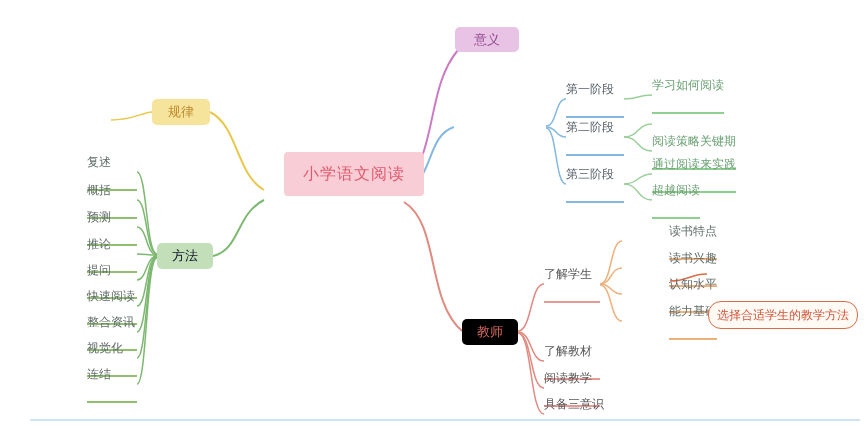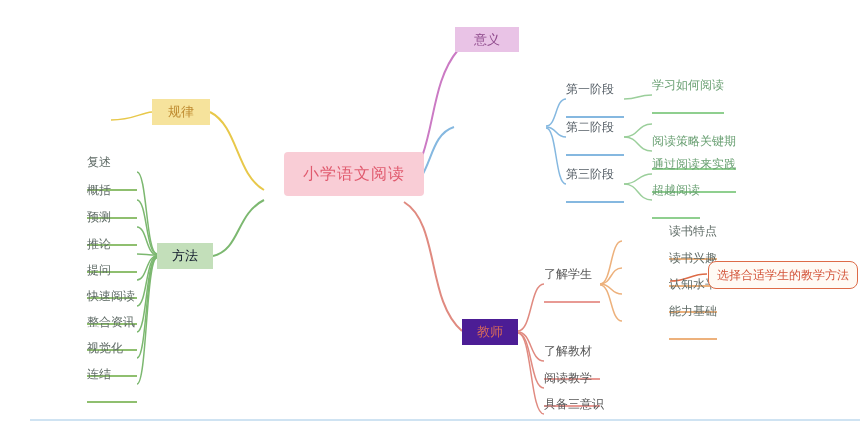--- a/index.html
+++ b/index.html
@@ -3,41 +3,41 @@
 <meta charset="utf-8">
 <style>
   html,body { margin:0; padding:0; background:#ffffff; }
   .canvas {
     position:relative; width:868px; height:428px; background:#ffffff;
     font-family:"Liberation Sans","DejaVu Sans",sans-serif; overflow:hidden;
   }
   .links { position:absolute; left:0; top:0; z-index:1; }
   .node {
     position:absolute; display:flex; align-items:center; justify-content:center;
-    border-radius:0; font-size:13px; z-index:2; white-space:nowrap;
+    border-radius:5px; font-size:13px; z-index:2; white-space:nowrap;
   }
   .central {
     background:#f9cdd6; color:#e05a6e; font-size:16px; border-radius:4px;
     letter-spacing:1px;
     margin-left:20px;
   }
   .leaf {
     position:absolute; font-size:12px; line-height:15px; padding-bottom:19px;
     border-bottom:2px solid #ccc; color:#5f6b66; z-index:2; white-space:nowrap;
   }
   .u-yellow { border-bottom-color:#ecc94b; }
   .u-green  { border-bottom-color:#8fbf6f; }
   .u-blue   { border-bottom-color:#85b8e0; color:#555e66; }
   .u-teal   { border-bottom-color:#8fcf8f; color:#6aa073; }
   .u-pink   { border-bottom-color:#e89a94; color:#575757; }
   .u-orange { border-bottom-color:#edb17c;margin-left:47px; }
   .callout {
     position:absolute; display:flex; align-items:center; justify-content:center;
     border:1px solid #dd6b47; background:#fffaf4; color:#d35439;
-    border-radius:8px; font-size:12px; z-index:2; white-space:nowrap;
+    border-radius:13px; font-size:12px; z-index:2; white-space:nowrap;margin-top:40px;
   }
   .bottom-line { position:absolute; background:#cfe3f2; z-index:0; }
 </style>
 </head>
 <body>
 
 <div class="canvas">
 
   <svg class="links" width="868" height="428">
     <g fill="none" stroke-width="2">
@@ -88,21 +88,21 @@
     <g fill="none" stroke="#dd6b47" stroke-width="1.5">
       <path d="M 670 281 C 688 281, 690 274, 707 274"></path>
     </g>
   </svg>
 
   <div class="node central" style="left:264px;top:152px;width:140px;height:44px">小学语文阅读</div>
 
   <div class="node" style="left:455px;top:27px;width:64px;height:25px;background:#e9c3e6;color:#8f4a8c">意义</div>
   <div class="node" style="left:152px;top:99px;width:58px;height:26px;background:#f6e39c;color:#bf8b30">规律</div>
   <div class="node" style="left:157px;top:243px;width:56px;height:26px;background:#c3dfba;color:#0f172a">方法</div>
-  <div class="node" style="left:462px;top:319px;width:56px;height:26px;background:#4c1d95;color:#d4685c">教师</div>
+  <div class="node" style="left:462px;top:319px;width:56px;height:26px;background:#000000;color:#d4685c">教师</div>
 
 
   <div class="leaf u-green" style="right:731px;top:155px;min-width:50px">复述</div>
   <div class="leaf u-green" style="right:731px;top:183px;min-width:50px">概括</div>
   <div class="leaf u-green" style="right:731px;top:210px;min-width:50px">预测</div>
   <div class="leaf u-green" style="right:731px;top:237px;min-width:50px">推论</div>
   <div class="leaf u-green" style="right:731px;top:263px;min-width:50px">提问</div>
   <div class="leaf u-green" style="right:731px;top:289px;min-width:50px">快速阅读</div>
   <div class="leaf u-green" style="right:731px;top:315px;min-width:50px">整合资讯</div>
   <div class="leaf u-green" style="right:731px;top:341px;min-width:50px">视觉化</div>

